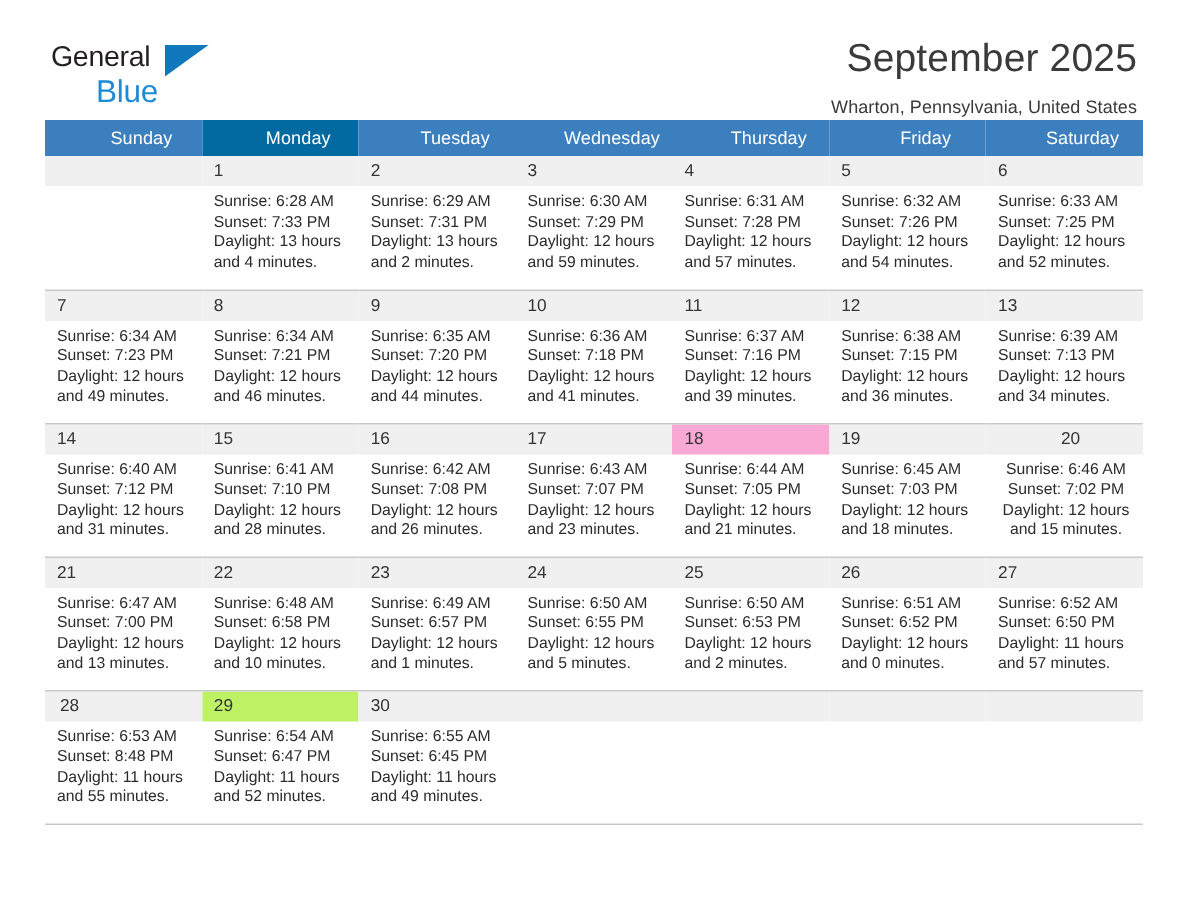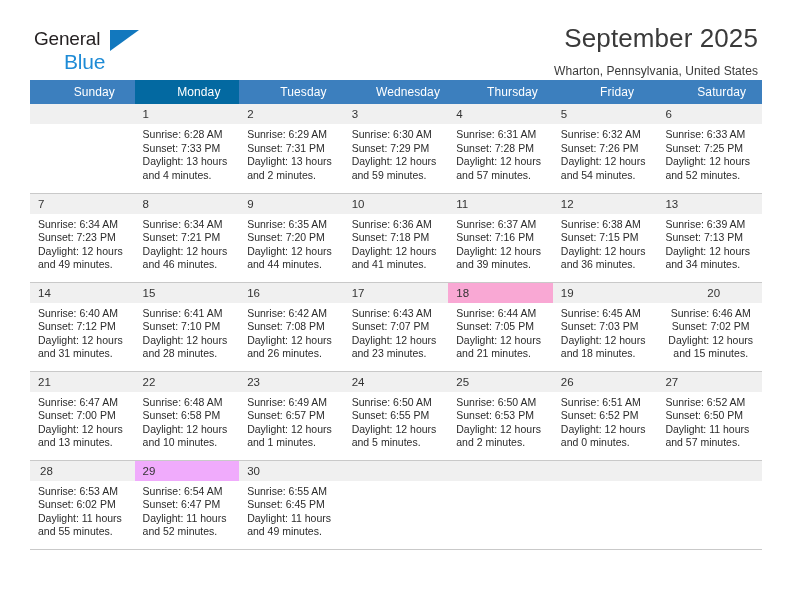--- a/index.html
+++ b/index.html
@@ -475,29 +475,29 @@
             </div>
           </div>
         </td>
       </tr>
       <tr class="week-row">
         <td style="border-top-color: rgb(201, 201, 201);">
           <div class="cell-inner">
             <span class="daynum" style="background: rgb(240, 240, 240); padding-left: 10px;">28</span>
             <div class="details">
               <div>Sunrise: 6:53 AM</div>
-              <div>Sunset: 6:02 PM</div>
+              <div>Sunset: 8:48 PM</div>
               <div>Daylight: 11 hours</div>
               <div>and 55 minutes.</div>
             </div>
           </div>
         </td>
         <td style="border-top-color: rgb(201, 201, 201);">
           <div class="cell-inner">
-            <span class="daynum" style="background: #f0abfc;">29</span>
+            <span class="daynum" style="background: #bef264;">29</span>
             <div class="details">
               <div>Sunrise: 6:54 AM</div>
               <div>Sunset: 6:47 PM</div>
               <div>Daylight: 11 hours</div>
               <div>and 52 minutes.</div>
             </div>
           </div>
         </td>
         <td style="border-top-color: rgb(201, 201, 201);">
           <div class="cell-inner">

